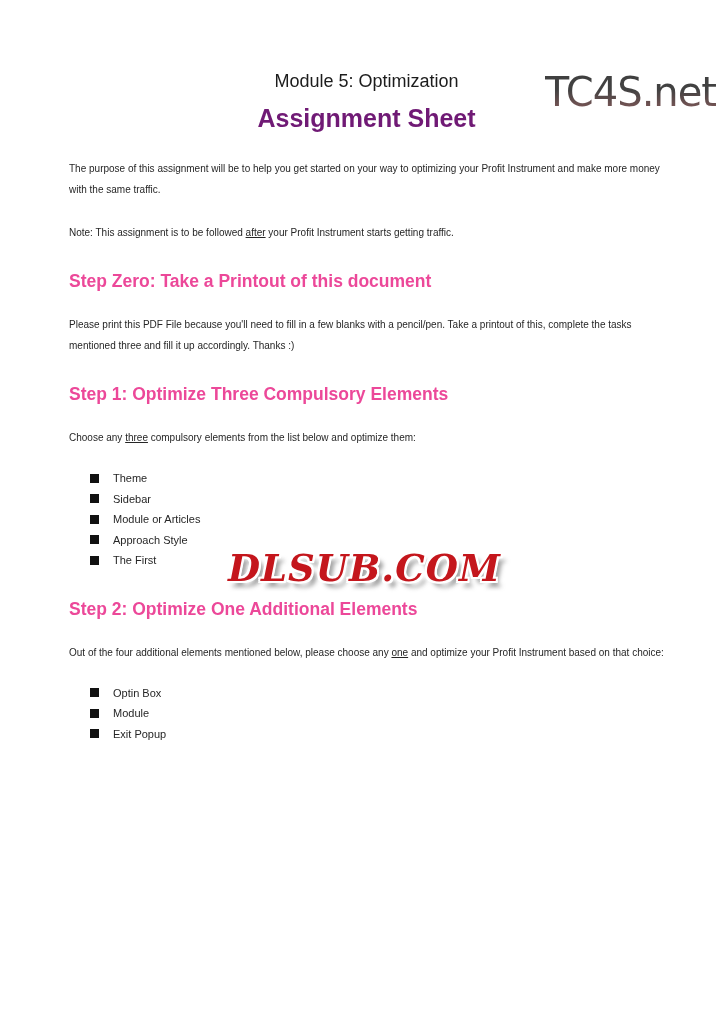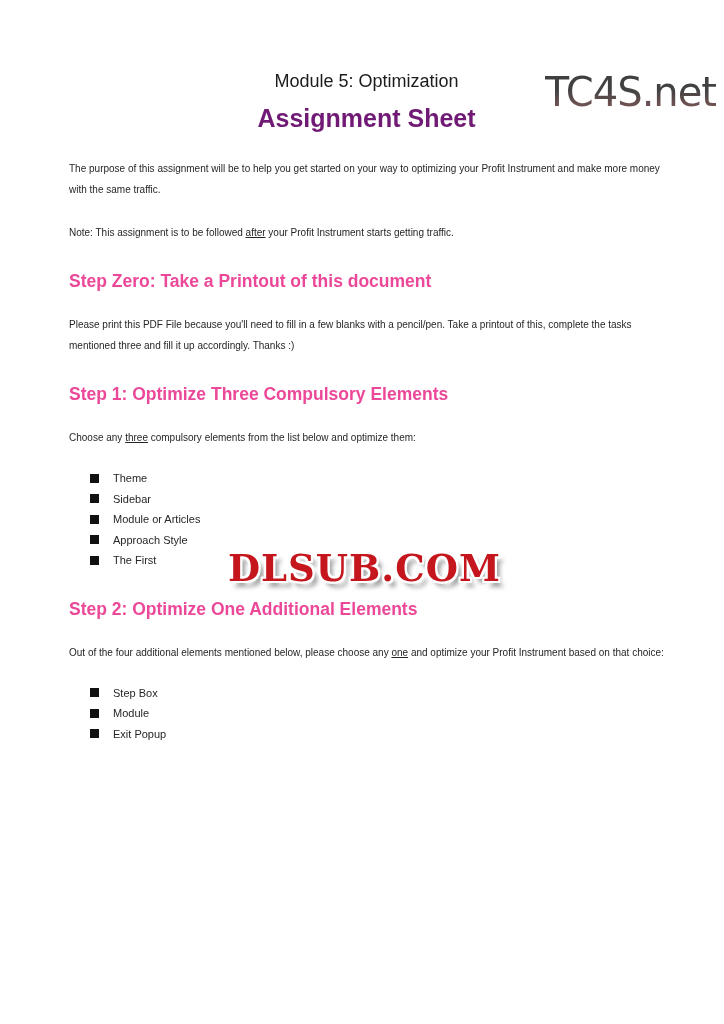--- a/index.html
+++ b/index.html
@@ -111,20 +111,21 @@
     letter-spacing: 1px;
     color: #c4161c;
     z-index: 5;
     white-space: nowrap;
     text-shadow:
       -2px -2px 0 #ffffff, 2px -2px 0 #ffffff,
       -2px  2px 0 #ffffff, 2px  2px 0 #ffffff,
        0   -2px 0 #ffffff, 0    2px 0 #ffffff,
       -2px  0   0 #ffffff, 2px  0   0 #ffffff,
        5px  6px 4px rgba(110,110,110,0.65);
+    font-style: italic;
   }
 </style>
 </head>
 <body>
 
 <div class="page">
 
   <div class="header-logo">TC4S.net</div>
 
   <div class="content">
@@ -168,21 +169,21 @@
       </li>
     </ul>
 
     <h3 class="step-heading step2">Step 2: Optimize One Additional Elements</h3>
 
     <p class="body-text after-head"><span>Out of the four additional elements mentioned below, please choose any </span><span class="u">one</span><span> and optimize your Profit Instrument based on that choice:</span></p>
 
     <ul class="square-list">
       <li>
         <span class="bullet-square"></span>
-        <span>Step Box</span>
+        <span>Optin Box</span>
       </li>
       <li>
         <span class="bullet-square"></span>
         <span>Module</span>
       </li>
       <li>
         <span class="bullet-square"></span>
         <span>Exit Popup</span>
       </li>
     </ul>

